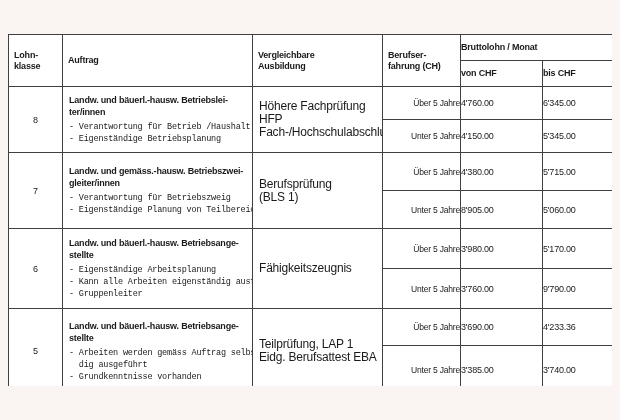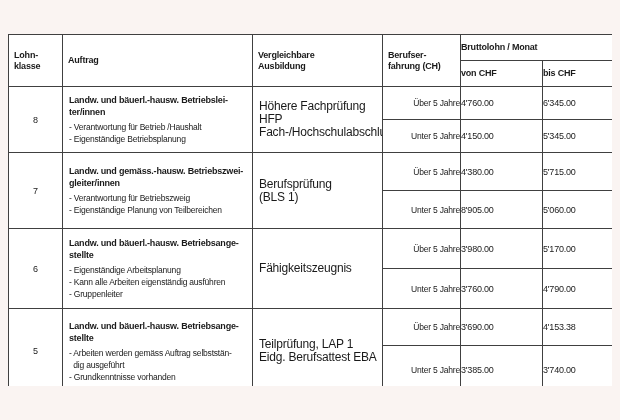--- a/index.html
+++ b/index.html
@@ -55,20 +55,21 @@
     font-weight: bold;
     font-size: 9px;
     line-height: 12px;
     white-space: pre;
   }
   .fitems {
     font-size: 8.5px;
     line-height: 12px;
     white-space: pre;
     margin-top: 3px;
+    font-family: Liberation Mono, monospace;
   }
   td.ausb {
     font-size: 12px;
     padding-left: 6px;
     white-space: pre-line;
     line-height: 13px;
   }
   td.exp  { font-size: 8.5px; text-align: right; }
   td.amt  { font-size: 9px;   }
 </style>
@@ -154,37 +155,37 @@
 - Gruppenleiter</div>
           </td>
           <td rowspan="2" class="ausb">Fähigkeitszeugnis</td>
           <td class="exp">Über 5 Jahre</td>
           <td class="amt">3'980.00</td>
           <td class="amt">5'170.00</td>
         </tr>
         <tr class="rh40">
           <td class="exp">Unter 5 Jahre</td>
           <td class="amt">3'760.00</td>
-          <td class="amt">4'790.00</td>
+          <td class="amt">9'790.00</td>
         </tr>
 
         <tr class="rh37">
           <td rowspan="2" class="klasse">5</td>
           <td rowspan="2" class="funktion">
             <div class="ftitle">Landw. und bäuerl.-hausw. Betriebsange-
 stellte</div>
             <div class="fitems">- Arbeiten werden gemäss Auftrag selbststän-
   dig ausgeführt
 - Grundkenntnisse vorhanden</div>
           </td>
           <td rowspan="2" class="ausb">Teilprüfung, LAP 1
 Eidg. Berufsattest EBA</td>
           <td class="exp">Über 5 Jahre</td>
           <td class="amt">3'690.00</td>
-          <td class="amt">4'153.38</td>
+          <td class="amt">4'233.36</td>
         </tr>
         <tr class="rh48">
           <td class="exp">Unter 5 Jahre</td>
           <td class="amt">3'385.00</td>
           <td class="amt">3'740.00</td>
         </tr>
 
       </tbody>
     </table>
   </div>

